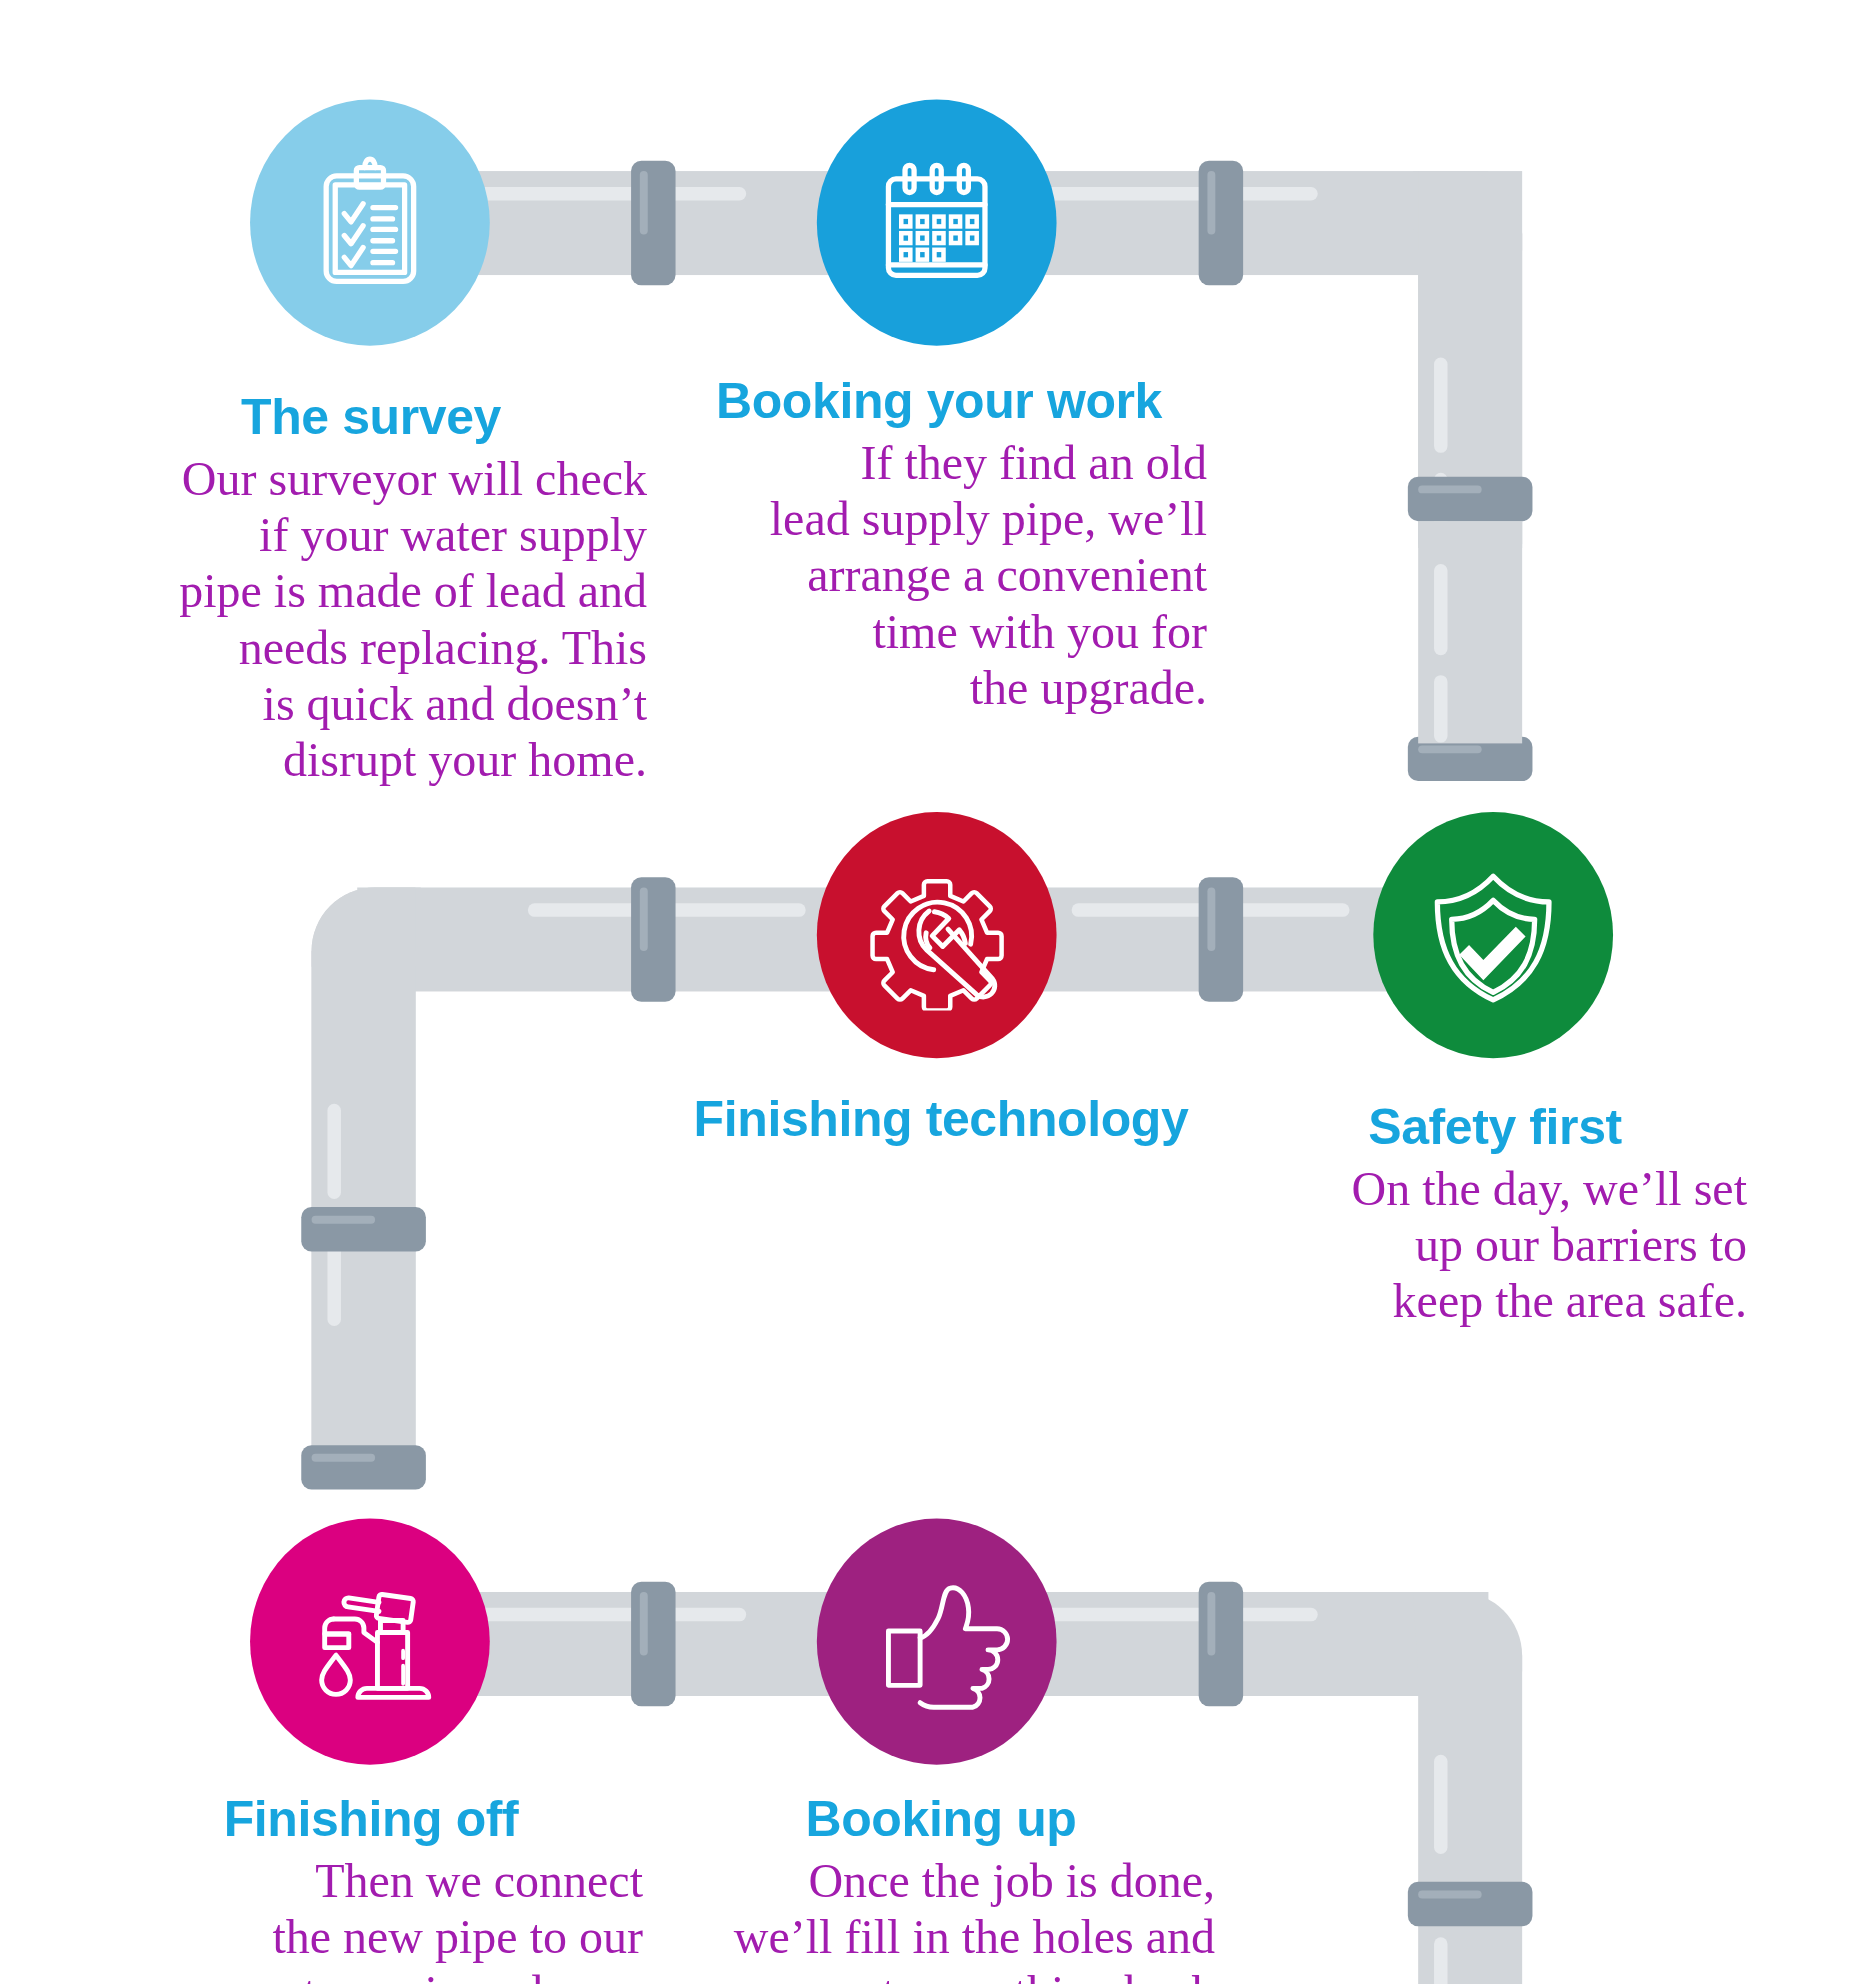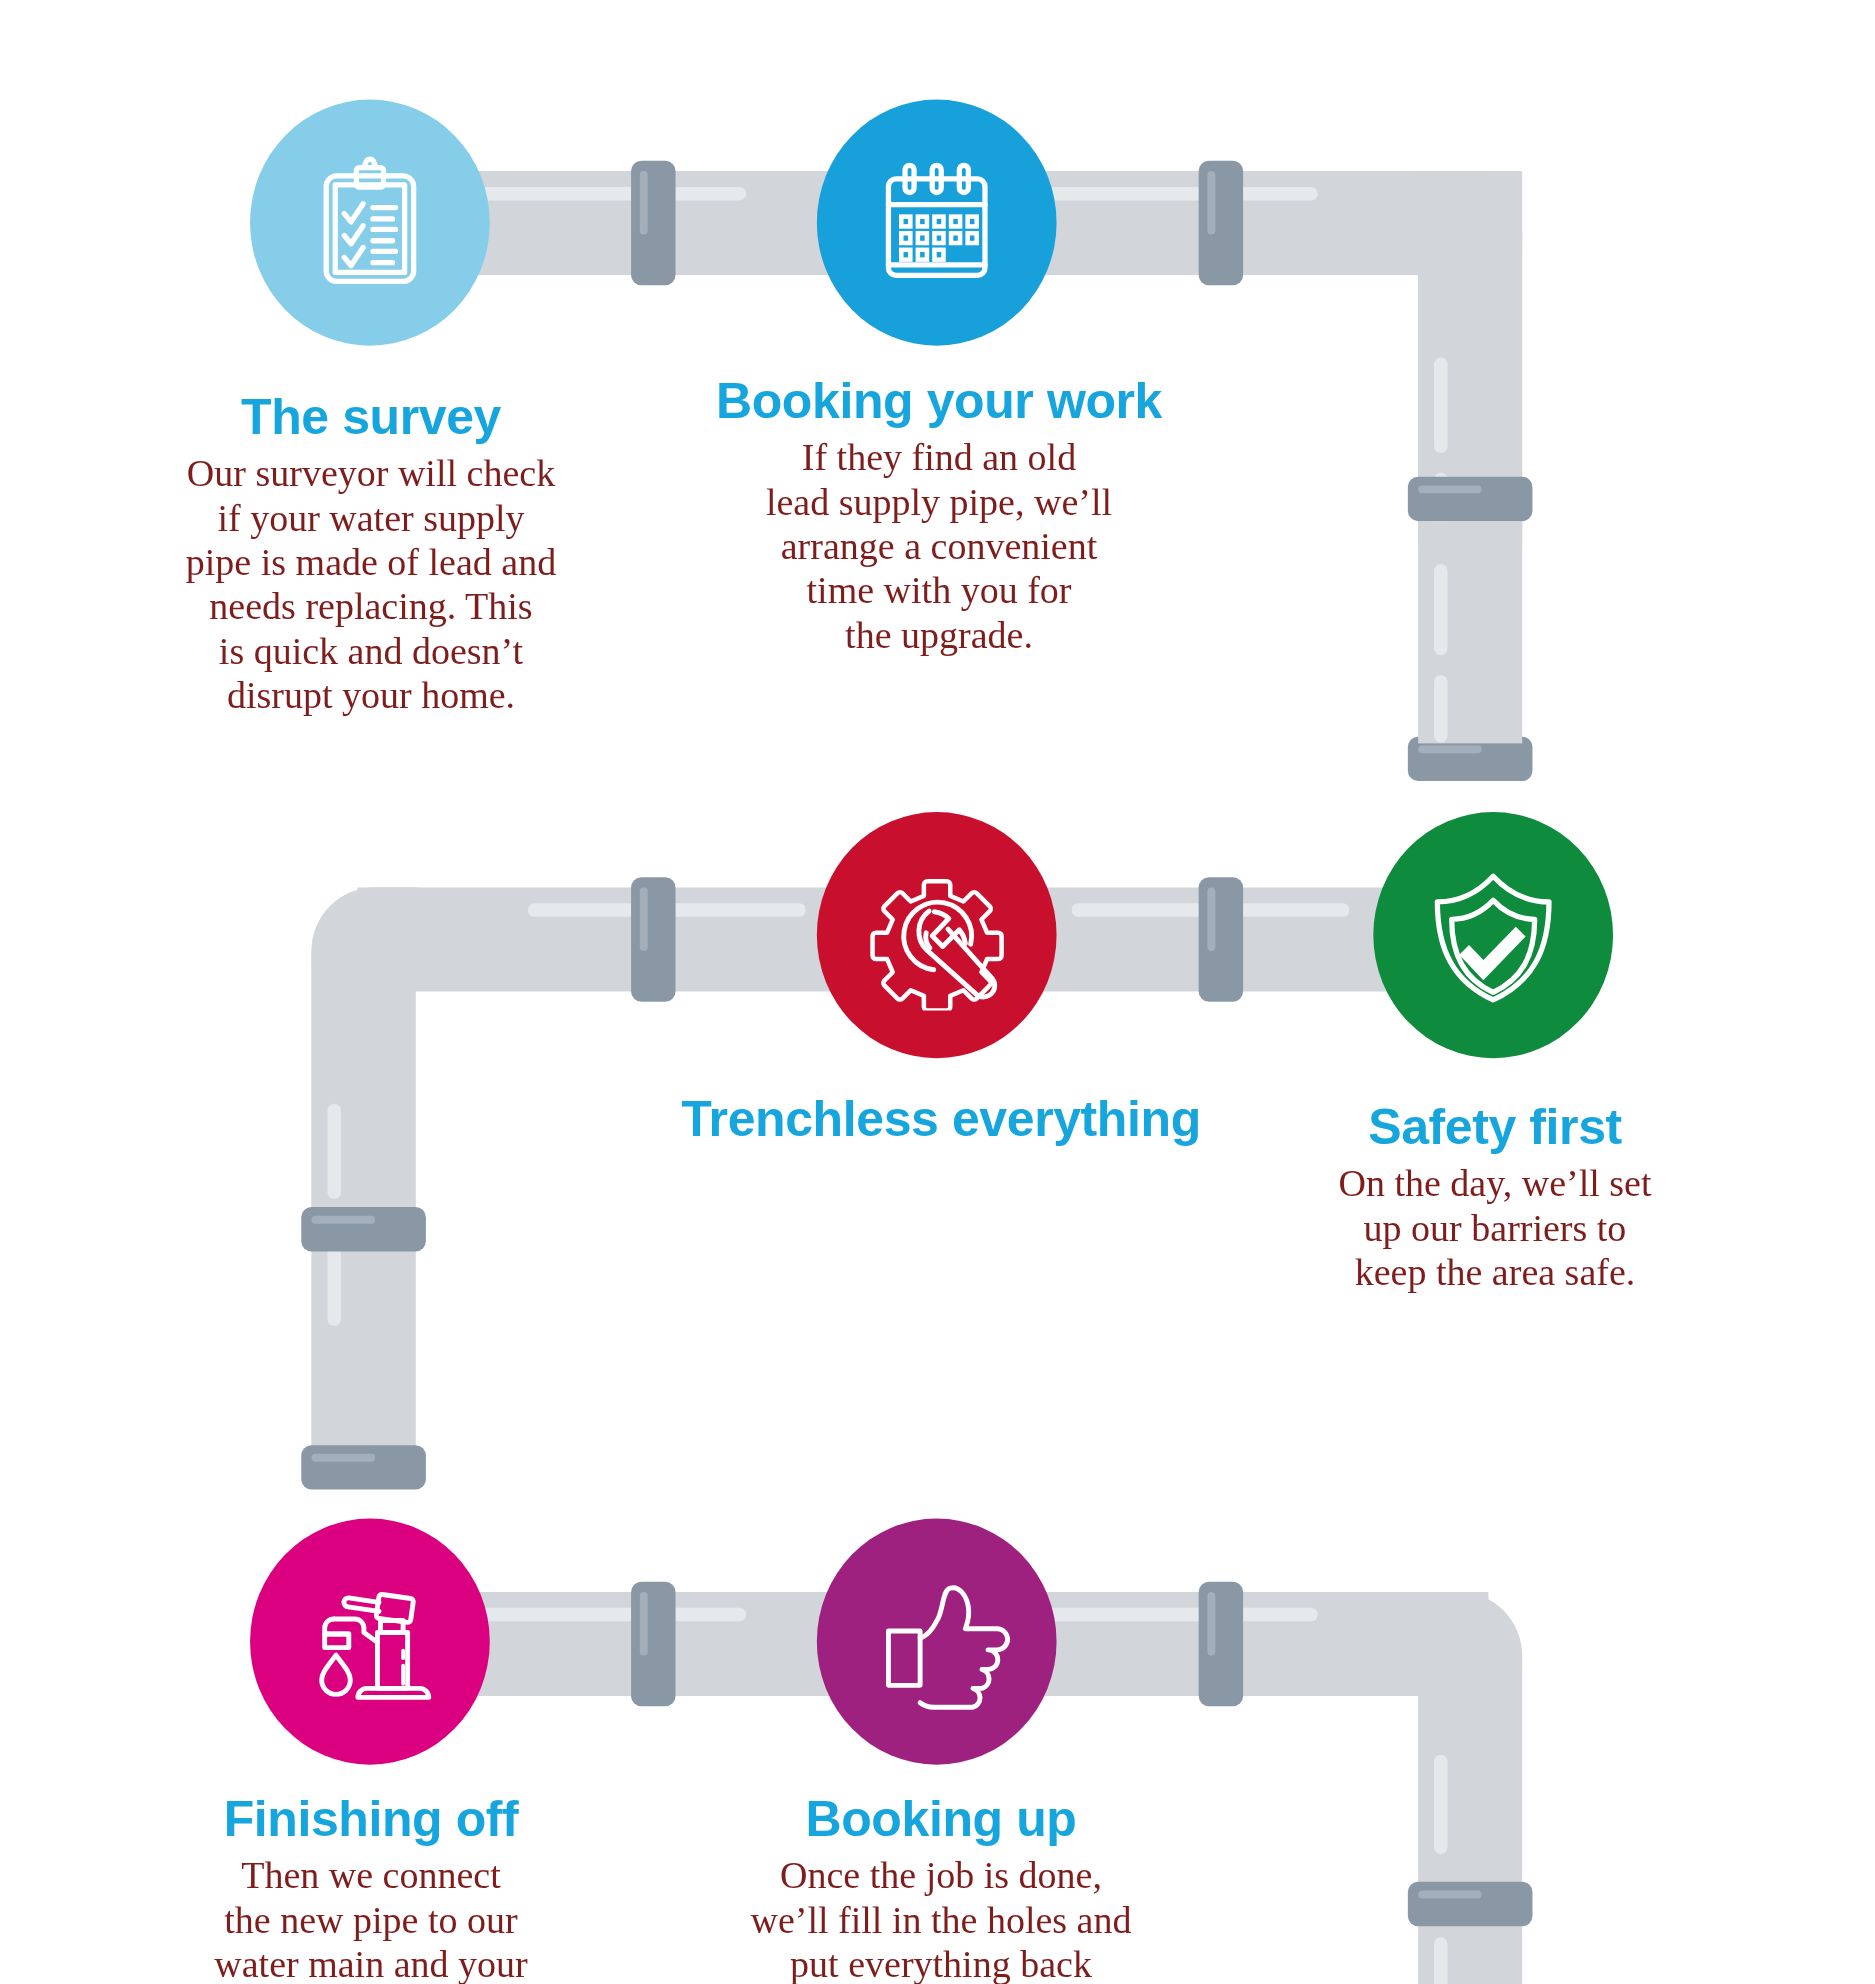--- a/index.html
+++ b/index.html
@@ -30,24 +30,25 @@
     font-size:50px;
     letter-spacing:-0.4px;
     color:#17A5DE;
     margin:0 0 4.8px 0;
     white-space:nowrap;
   }
   .tblock .bd{
     display:block;
     font-family:"Liberation Serif", serif;
     font-weight:400;
-    font-size:38px;
-    color:#7f1d1d;
+    font-size:48px;
+    color:#a21caf;
     white-space:pre-line;
     line-height:1.17;
+    text-align:right;
   }
 </style>
 </head>
 <body>
 
 <div id="stage">
 
   <svg id="svg-root" viewBox="0 0 4724 7370" xmlns="http://www.w3.org/2000/svg">
     <defs>
 
@@ -310,21 +311,21 @@
   <div class="tblock" style="left:671px; top:372px; width:536px;">
     <span class="hd">Booking your work</span>
     <span class="bd">If they find an old
 lead supply pipe, we’ll
 arrange a convenient
 time with you for
 the upgrade.</span>
   </div>
 
   <div class="tblock" style="left:667px; top:1090px; width:548px;">
-    <span class="hd">Trenchless everything</span>
+    <span class="hd">Finishing technology</span>
   </div>
 
   <div class="tblock" style="left:1243px; top:1090px; width:504px;margin-top:8px;">
     <span class="hd">Safety first</span>
     <span class="bd">On the day, we’ll set
 up our barriers to
 keep the area safe.</span>
   </div>
 
   <div class="tblock" style="left:99px; top:1790px; width:544px;">

